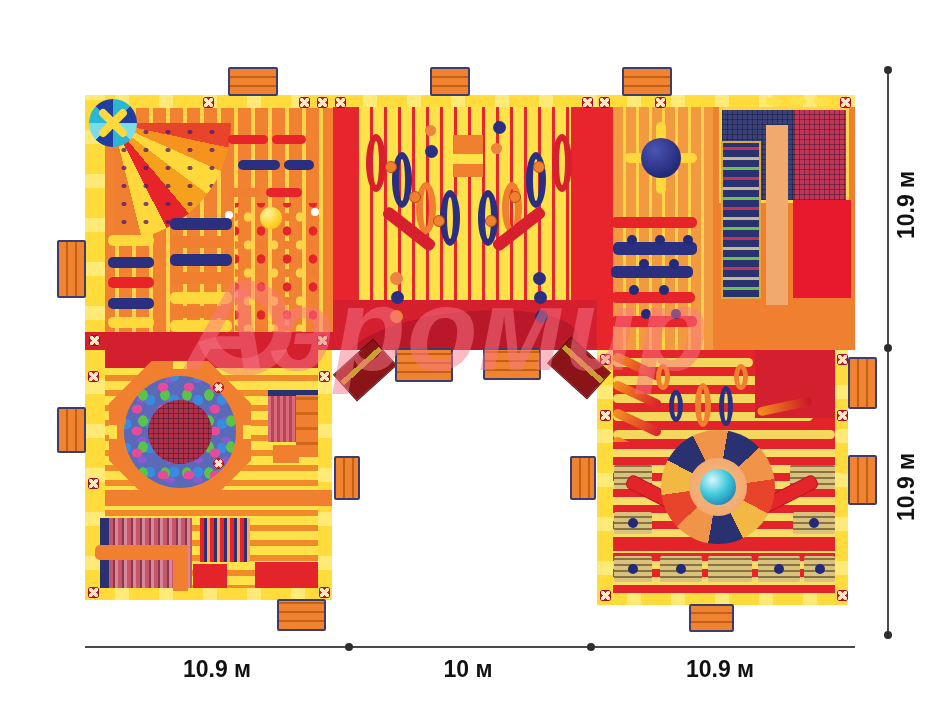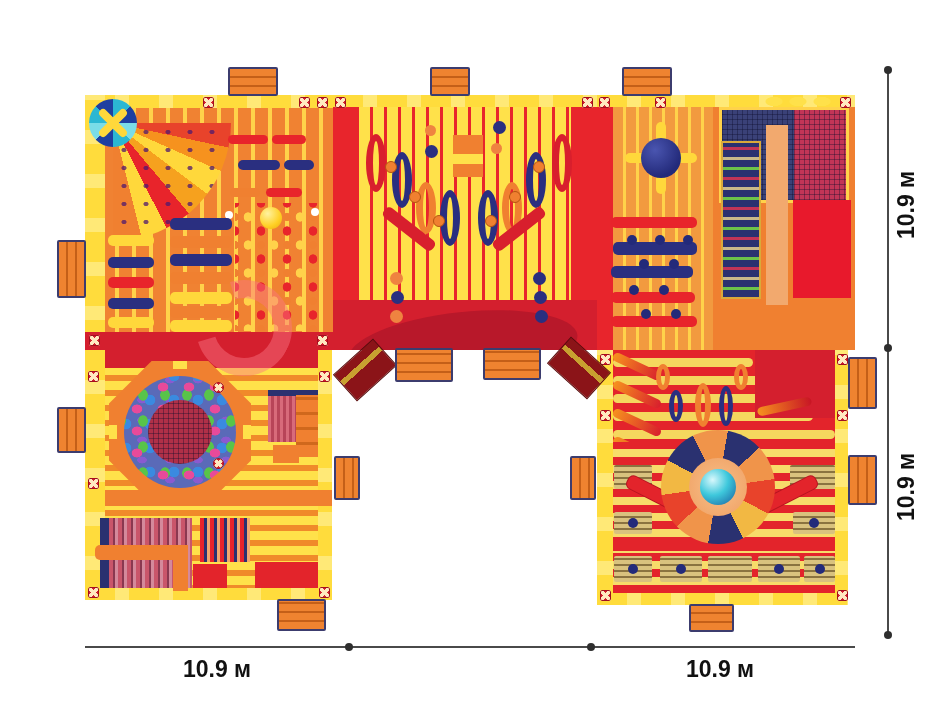--- a/index.html
+++ b/index.html
@@ -320,17 +320,19 @@
   <div class="abs dimdot" style="left:884px;top:66px;"></div>
   <div class="abs dimdot" style="left:884px;top:344px;"></div>
   <div class="abs dimdot" style="left:884px;top:631px;"></div>
   <div class="abs dim" style="left:851px;top:192px;width:110px;height:26px;transform:rotate(-90deg);">10.9 м</div>
   <div class="abs dim" style="left:851px;top:474px;width:110px;height:26px;transform:rotate(-90deg);">10.9 м</div>
 
   <div class="abs dimline" style="left:85px;top:646px;width:770px;height:2px;"></div>
   <div class="abs dimdot" style="left:345px;top:643px;"></div>
   <div class="abs dimdot" style="left:587px;top:643px;"></div>
   <div class="abs dim" style="left:147px;top:656px;width:140px;">10.9 м</div>
+  <div class="abs dim" style="left:398px;top:656px;width:140px;">10 м</div>
   <div class="abs dim" style="left:650px;top:656px;width:140px;">10.9 м</div>
 
   <div class="abs wm-swirl" style="left:196px;top:280px;width:96px;height:96px;"></div>
+  <div class="abs watermark" style="left:185px;top:272px;">Аэромир</div>
 
 </div>
 
 </body></html>

